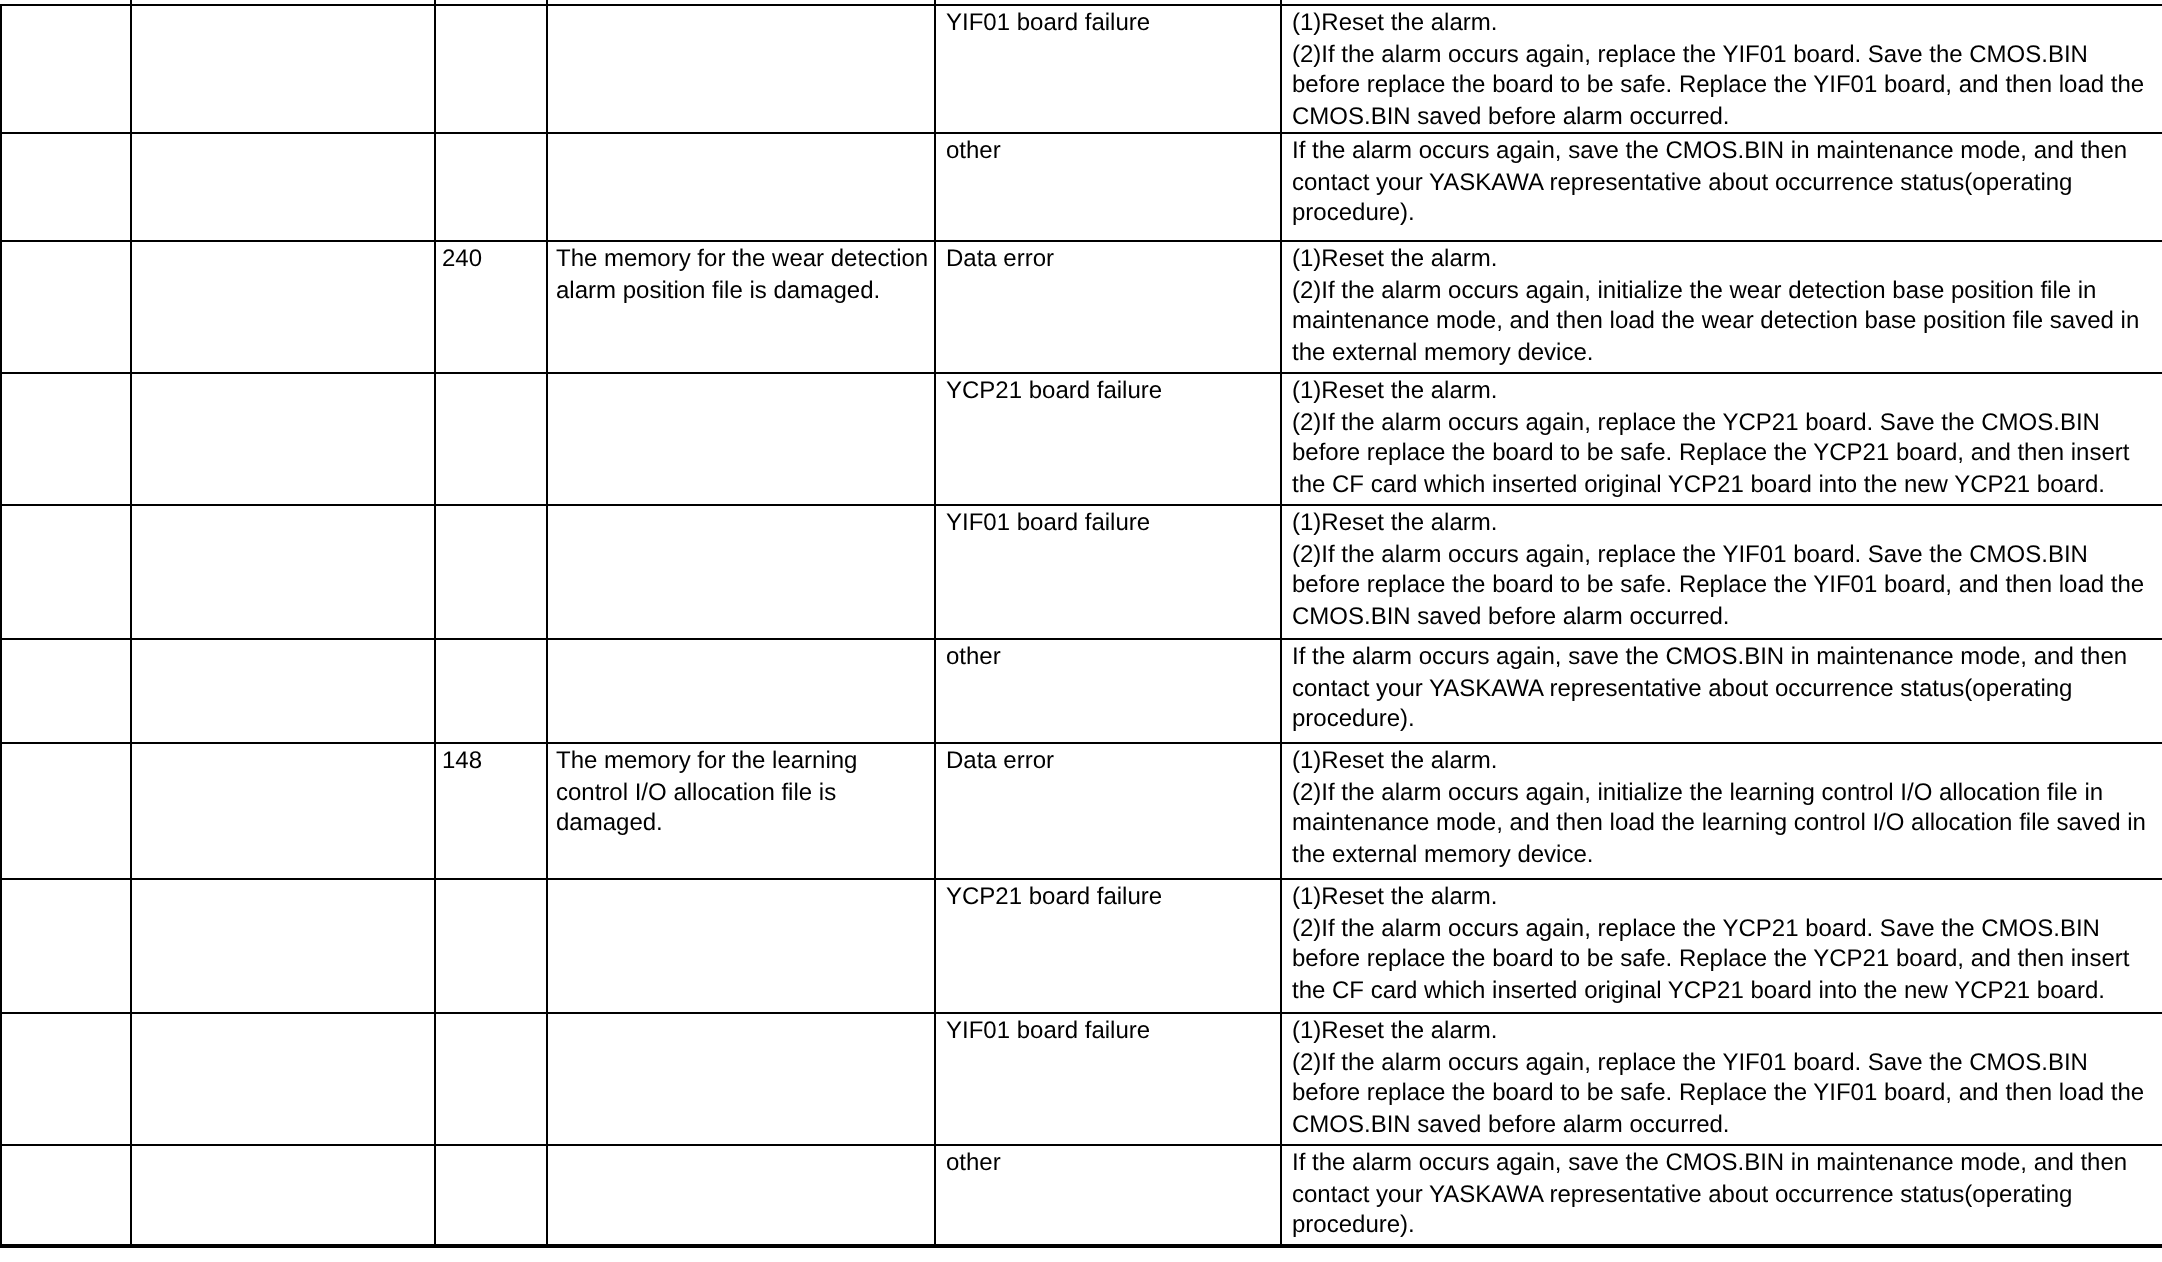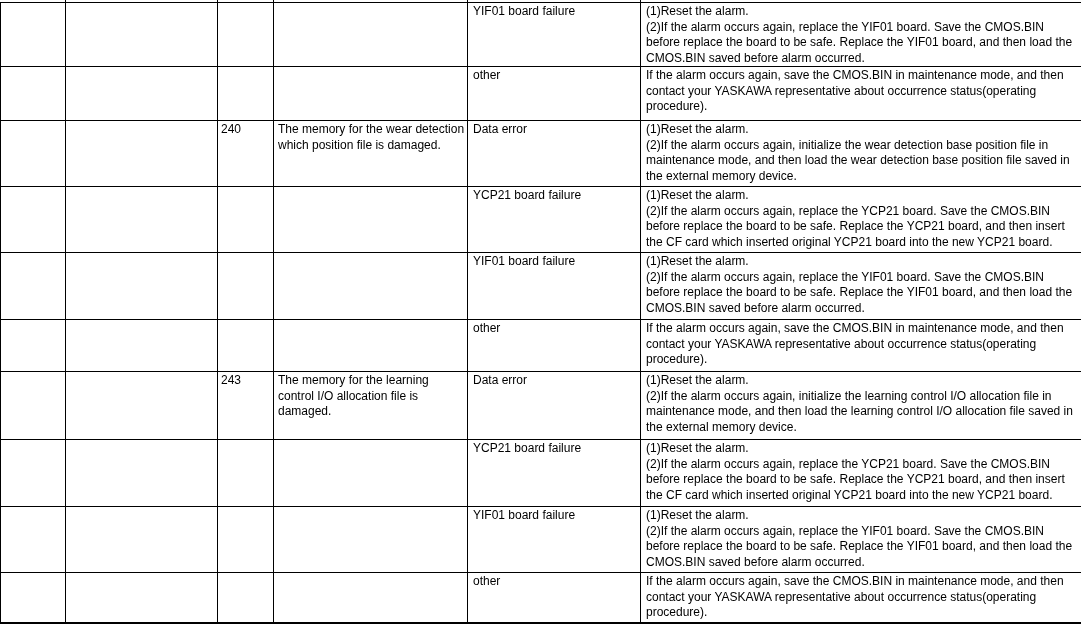--- a/index.html
+++ b/index.html
@@ -96,21 +96,21 @@
         <td class="c-cause">other</td>
         <td class="c-remedy">If the alarm occurs again, save the CMOS.BIN in maintenance mode, and then
 contact your YASKAWA representative about occurrence status(operating
 procedure).</td>
       </tr>
       <tr class="h2">
         <td></td>
         <td></td>
         <td class="c-code">240</td>
         <td>The memory for the wear detection
-which position file is damaged.</td>
+alarm position file is damaged.</td>
         <td class="c-cause">Data error</td>
         <td class="c-remedy">(1)Reset the alarm.
 (2)If the alarm occurs again, initialize the wear detection base position file in
 maintenance mode, and then load the wear detection base position file saved in
 the external memory device.</td>
       </tr>
       <tr class="h3">
         <td></td>
         <td></td>
         <td class="c-code"></td>
@@ -138,21 +138,21 @@
         <td class="c-code"></td>
         <td></td>
         <td class="c-cause">other</td>
         <td class="c-remedy">If the alarm occurs again, save the CMOS.BIN in maintenance mode, and then
 contact your YASKAWA representative about occurrence status(operating
 procedure).</td>
       </tr>
       <tr class="h6">
         <td></td>
         <td></td>
-        <td class="c-code">243</td>
+        <td class="c-code">148</td>
         <td>The memory for the learning
 control I/O allocation file is
 damaged.</td>
         <td class="c-cause">Data error</td>
         <td class="c-remedy">(1)Reset the alarm.
 (2)If the alarm occurs again, initialize the learning control I/O allocation file in
 maintenance mode, and then load the learning control I/O allocation file saved in
 the external memory device.</td>
       </tr>
       <tr class="h7">

